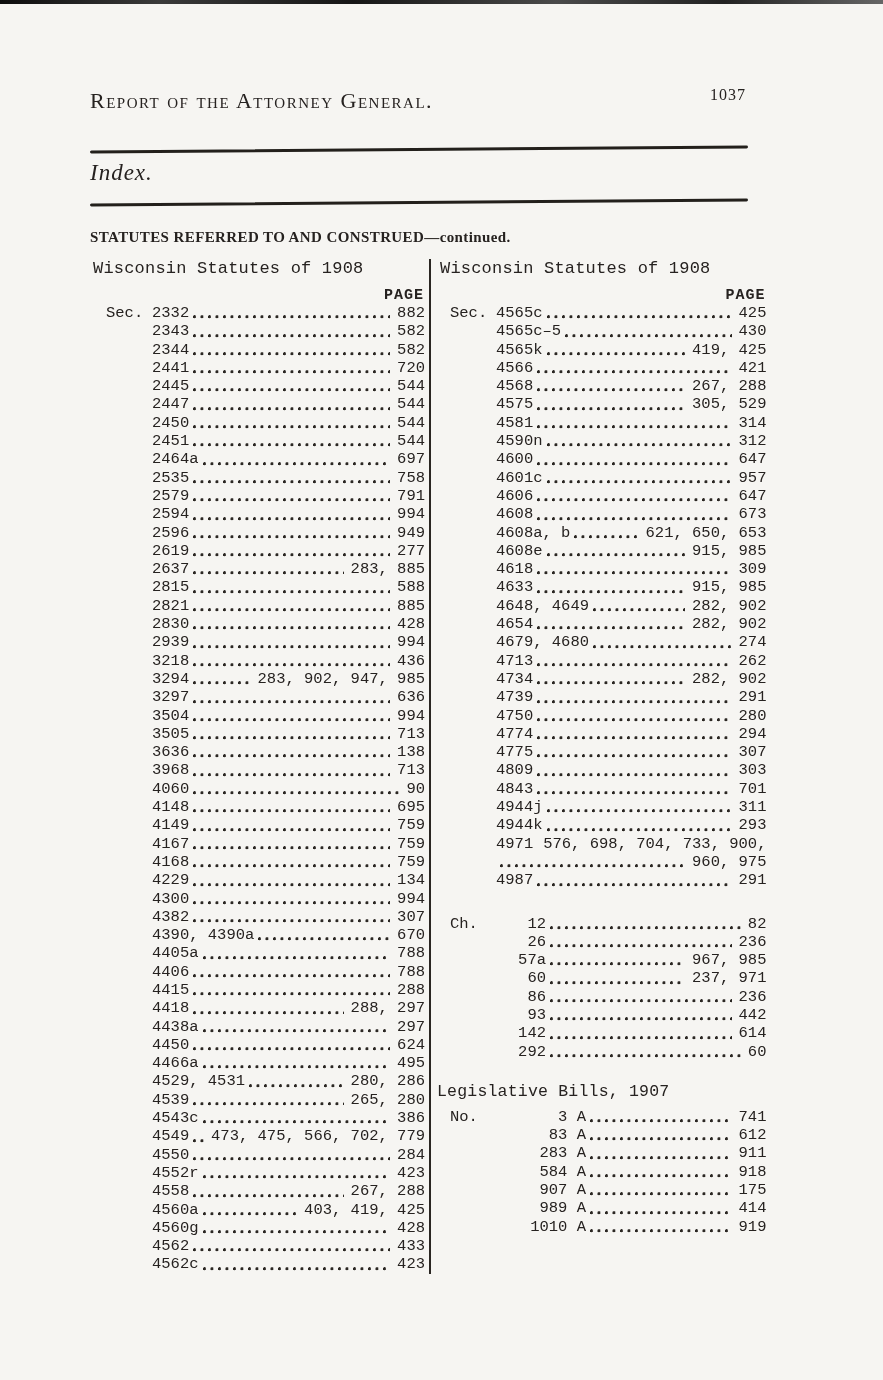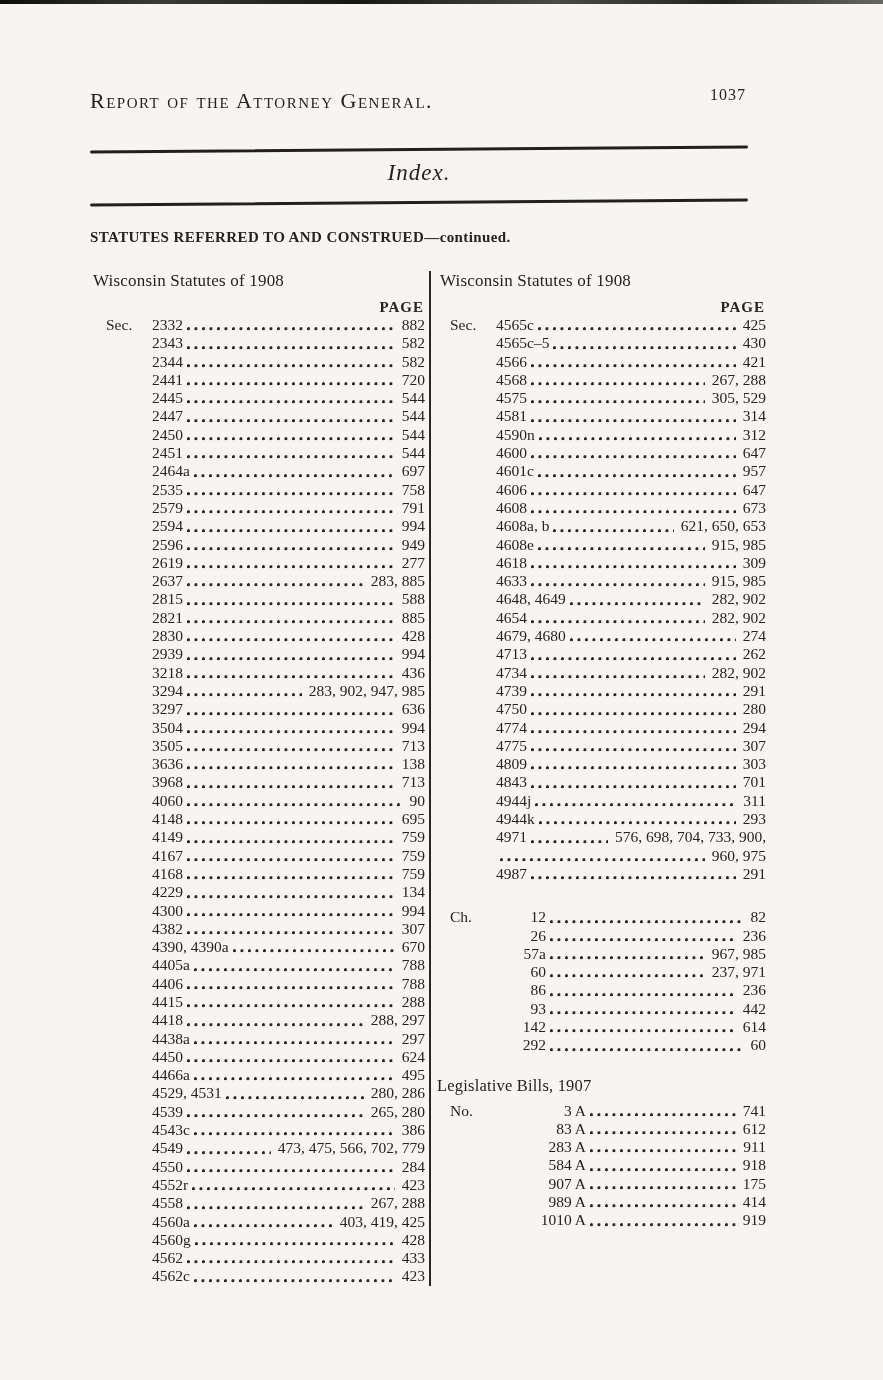--- a/index.html
+++ b/index.html
@@ -30,28 +30,28 @@
     position: absolute; right: 22px; top: -2px;
     font-size: 16px; letter-spacing: 1px;
   }
   .rule {
     height: 3px; background: #23201c; margin-right: 20px;
     transform: rotate(-0.45deg); border-radius: 2px;
   }
   .rule-1 { margin-top: 30px; }
   .rule-2 { margin-top: 15px; }
   .index-title {
-    margin-top: 9px; margin-right: 20px; text-align: center;
+    margin-top: 9px; margin-right: 20px; 
     font-style: italic; font-size: 23px; letter-spacing: 1px;
   }
   .section-heading {
     margin-top: 25px; font-size: 15px; letter-spacing: 0.4px; font-weight: 600;
   }
   .columns {
-    margin-top: 25px; display: flex; align-items: stretch;
+    margin-top: 13px; display: flex; align-items: stretch; font-family: Liberation Mono, monospace;
   }
   .column { min-height: 1005px; }
   .col-left { width: 337px; flex: none; }
   .col-divider {
     flex: none; width: 0; border-left: 2px solid #2a2622; margin-left: 2px;
   }
   .col-right { flex: 1 1 auto; padding-left: 6px; }
   .col-heading { font-size: 17px; letter-spacing: 0.2px; margin-left: 3px; height: 24px; }
   .page-col-label {
     text-align: right; font-size: 15px; letter-spacing: 1px;
@@ -439,20 +439,26 @@
               <span class="pages">425</span>
             </div>
             <div class="entry">
               <span class="prefix"></span>
               <span class="label">4565c–5</span>
               <span class="leader"></span>
               <span class="pages">430</span>
             </div>
             <div class="entry">
               <span class="prefix"></span>
+              <span class="label">4565k</span>
+              <span class="leader"></span>
+              <span class="pages">419, 425</span>
+            </div>
+            <div class="entry">
+              <span class="prefix"></span>
               <span class="label">4566</span>
               <span class="leader"></span>
               <span class="pages">421</span>
             </div>
             <div class="entry">
               <span class="prefix"></span>
               <span class="label">4568</span>
               <span class="leader"></span>
               <span class="pages">267, 288</span>
             </div>

